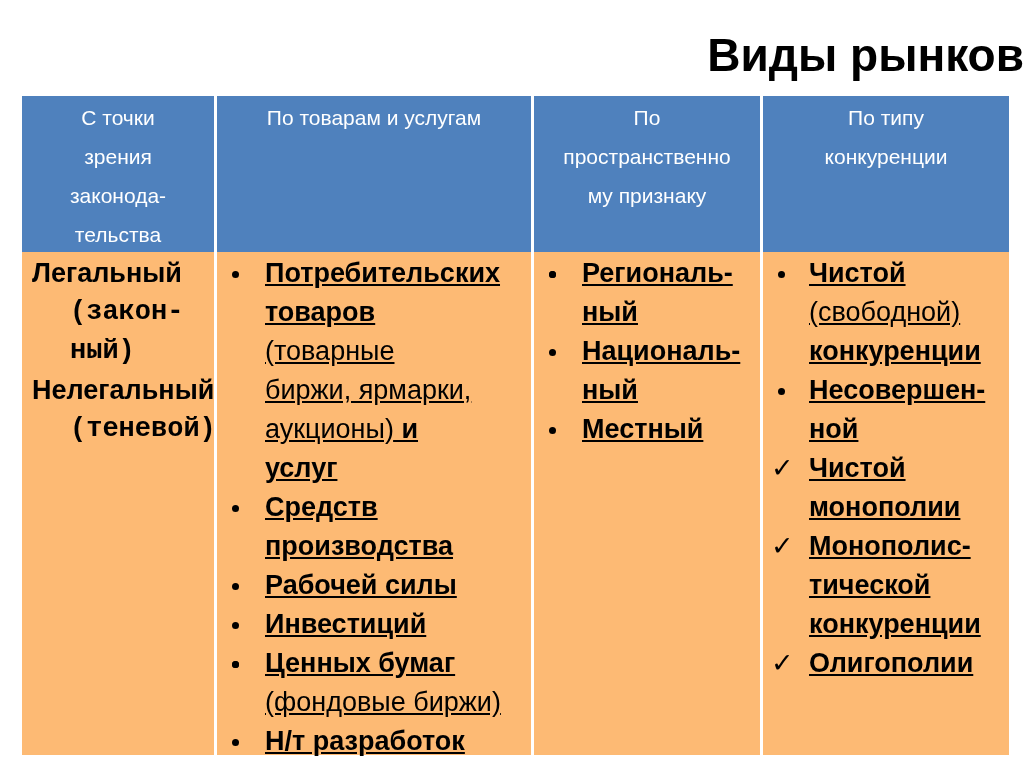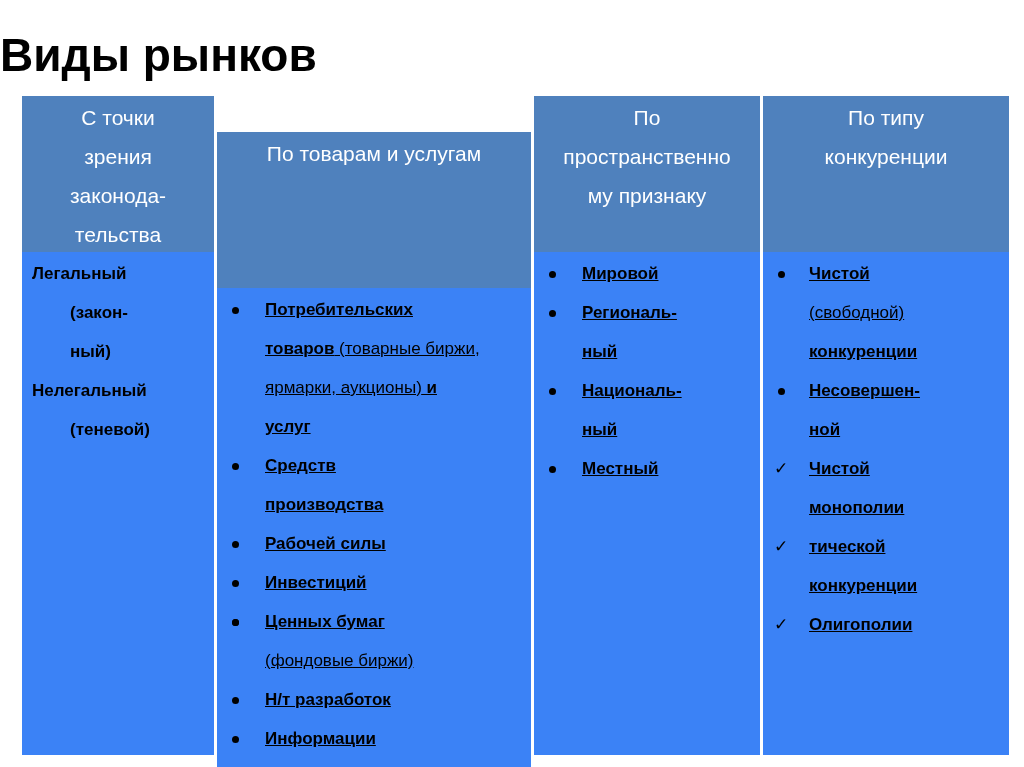--- a/index.html
+++ b/index.html
@@ -1,32 +1,32 @@
 <!DOCTYPE html>
 <html><head>
 <meta charset="utf-8">
 <style>
   html, body { margin:0; padding:0; background:#ffffff; }
   body { width:1024px; height:767px; position:relative; overflow:hidden;
          font-family:"Liberation Sans", "DejaVu Sans", sans-serif; color:#000; }
-  .title { position:absolute; left:0; top:28px; width:1024px; text-align:left;
+  .title { position:absolute; left:0; top:28px; width:1024px; text-align:right;
            font-size:46px; font-weight:bold; letter-spacing:0px; }
   .tbl { position:absolute; left:22px; top:96px; width:987px; height:659px; }
   .hdr { position:absolute; top:0; height:176px; background:#4f81bd; color:#fff;
          font-size:21px; text-align:center; line-height:39px; padding-top:2px; box-sizing:border-box; }
-  .body { position:absolute; top:156px; height:503px; background:#3b82f6;
-          font-size:17px; line-height:39px; box-sizing:border-box; padding-top:2px; }
+  .body { position:absolute; top:156px; height:503px; background:#fdba74;
+          font-size:27px; line-height:39px; box-sizing:border-box; padding-top:2px; }
   .c1 { left:0; width:192px; }
-  .c2 { left:195px; width:314px;margin-top:36px; }
+  .c2 { left:195px; width:314px; }
   .c3 { left:512px; width:226px; }
   .c4 { left:741px; width:246px; }
   .b { font-weight:bold; }
   .n { font-weight:normal; }
   .legal { text-align:left; padding-left:10px; font-weight:bold; }
-  .legal .ind { padding-left:38px; }
+  .legal .ind { padding-left:38px;font-family:Liberation Mono, monospace; }
   ul.lst { list-style:none; margin:0; padding:0;text-decoration:underline; }
   ul.lst li { position:relative; padding-left:48px; }
   ul.lst li .mk { position:absolute; left:8px; top:0; width:20px; text-align:center; font-weight:bold; }
   .c2 ul.lst li { padding-left:48px; }
   .c3 ul.lst li { padding-left:48px; }
   .c4 ul.lst li { padding-left:46px; }
   .dot { display:inline-block; width:7px; height:7px; border-radius:50%; background:#000; vertical-align:middle; }
 </style>
 </head>
 <body>
@@ -98,21 +98,20 @@
         <span class="mk"><span class="dot"></span></span>
         <span class="b">Информации</span>
       </li>
     </ul>
   </div>
 
   <div class="body c3">
     <ul class="lst b">
       <li>
         <span class="mk"><span class="dot"></span></span>
-        <div>Мировой</div>
       </li>
       <li>
         <span class="mk"><span class="dot"></span></span>
         <div>Региональ-</div>
         <div>ный</div>
       </li>
       <li>
         <span class="mk"><span class="dot"></span></span>
         <div>Националь-</div>
         <div>ный</div>
@@ -137,20 +136,21 @@
         <div>Несовершен-</div>
         <div>ной</div>
       </li>
       <li class="b">
         <span class="mk n">✓</span>
         <div>Чистой</div>
         <div>монополии</div>
       </li>
       <li class="b">
         <span class="mk n">✓</span>
+        <div>Монополис-</div>
         <div>тической</div>
         <div>конкуренции</div>
       </li>
       <li class="b">
         <span class="mk n">✓</span>
         <div>Олигополии</div>
       </li>
     </ul>
   </div>
 

